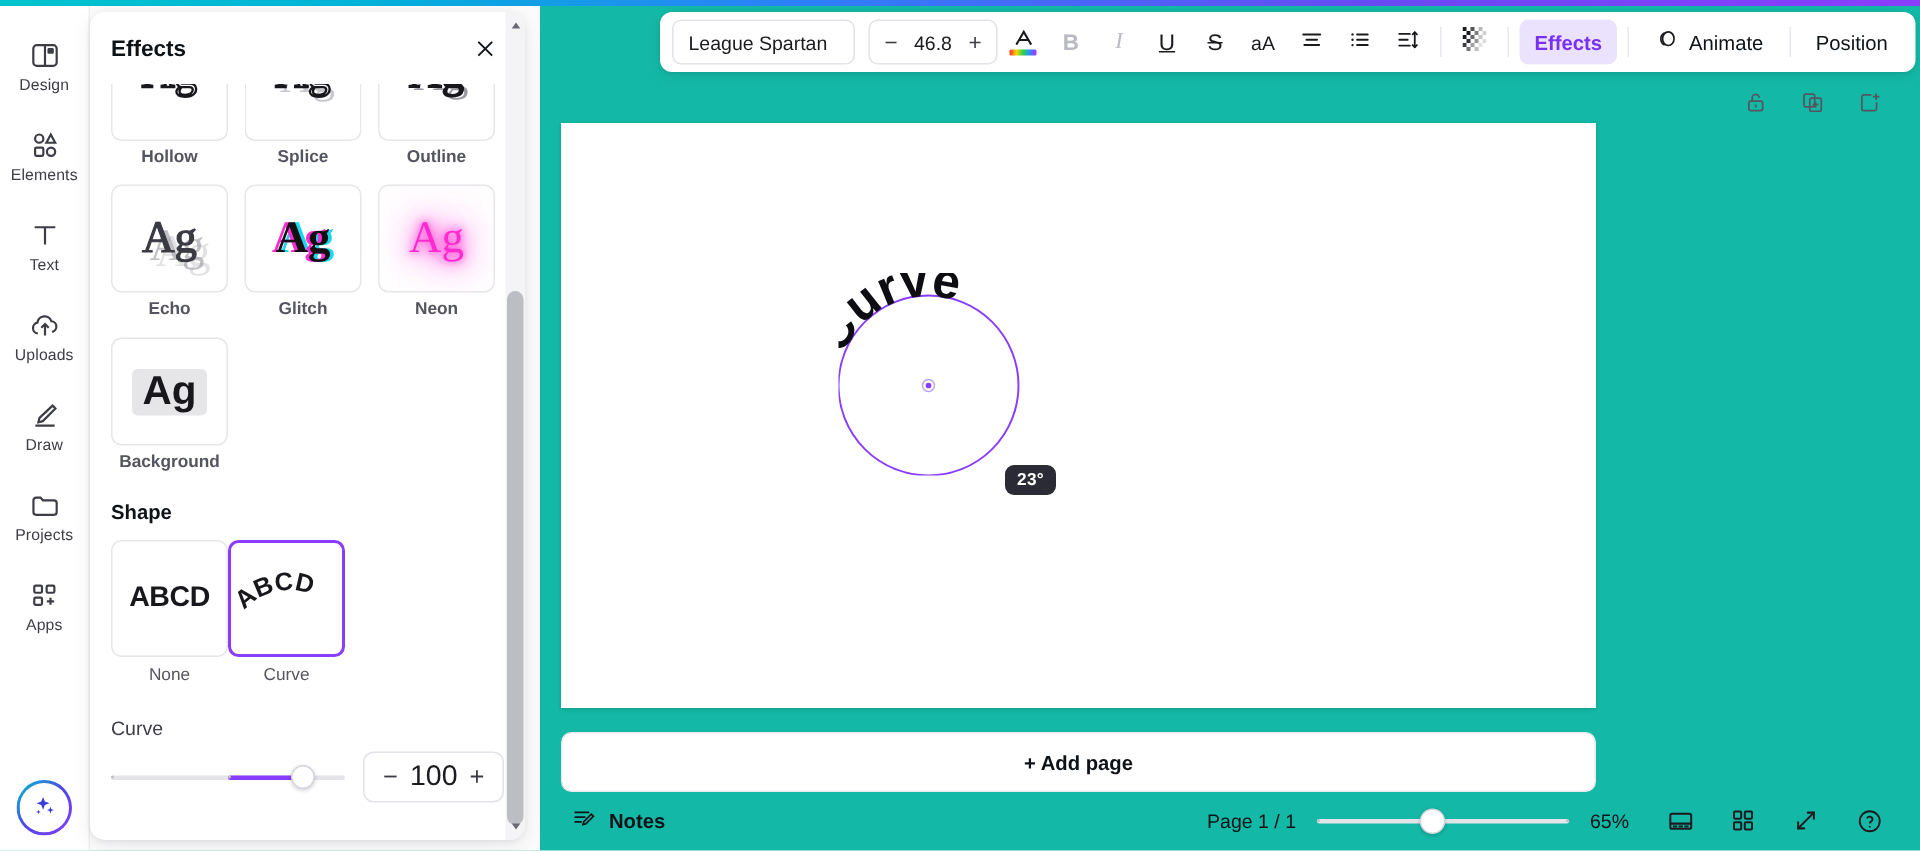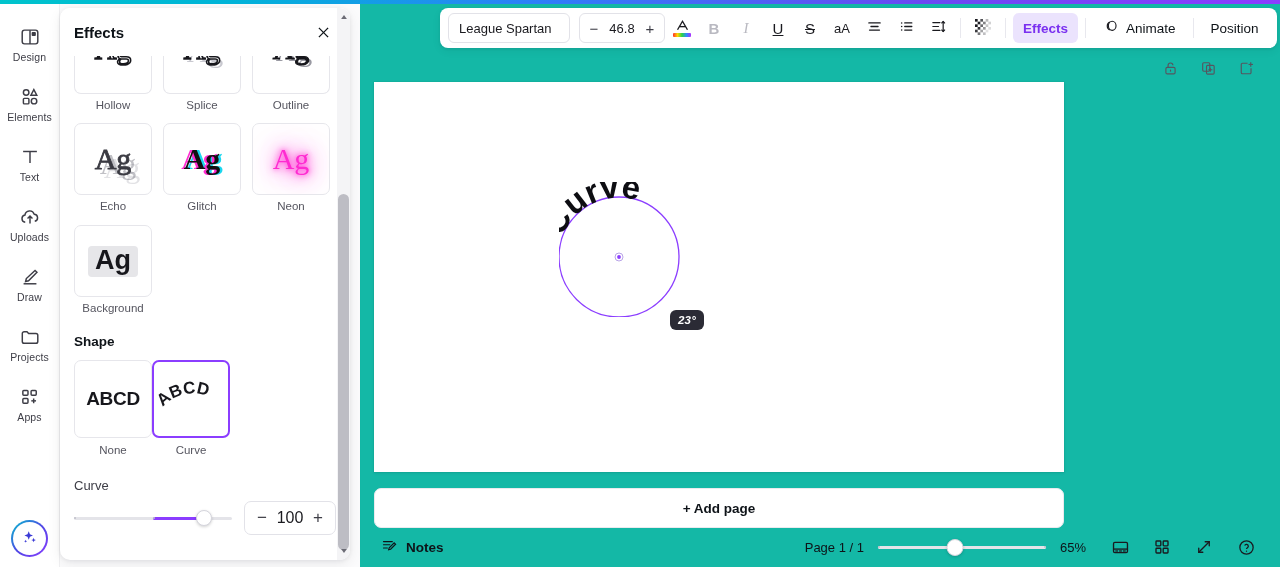--- a/index.html
+++ b/index.html
@@ -64,21 +64,21 @@
     padding: 0 14px 16px 14px;
   }
 
   .fx-grid { display: grid; grid-template-columns: repeat(3, 78px); gap: 13px 11px; }
   .fx-cell { width: 78px; }
   .fx-tile {
     width: 78px; height: 72px; border: 1px solid #e6e6eb; border-radius: 7px;
     background: #fff; display: flex; align-items: center; justify-content: center;
     cursor: pointer; overflow: hidden; position: relative;
   }
-  .fx-lab { text-align: center; font-size: 11.5px; color: #55555f; margin-top: 5px; }
+  .fx-lab { text-align: center; font-size: 11.5px; color: #55555f; margin-top: 5px; font-weight: bold; }
   .ag { font-size: 30px; font-weight: 400; color: #1a1a1f; line-height: 1;
         font-family: "Liberation Serif", serif; }
 
   
   .clip-row .fx-tile { height: 38px; border-top: none; border-radius: 0 0 7px 7px; align-items: flex-start; }
   .clip-row .ag { position: relative; top: -22px; }
 
   .tile-hollow .ag { color: #fff; -webkit-text-stroke: 1.6px #17171c; }
   .tile-splice .ag { color: #fff; -webkit-text-stroke: 1.6px #17171c; text-shadow: 3px 3px 0 #c8c8cf; }
   .tile-outline .ag { color: #17171c; -webkit-text-stroke: 1.2px #17171c; text-shadow: 3px 2px 0 #9a9aa3; }
@@ -115,21 +115,21 @@
   .tick.t50 { left: 50%; }
   .knob { position: absolute; left: 82%; width: 16px; height: 16px; border-radius: 50%;
           background: #fff; border: 1px solid #d5d5dd; box-shadow: 0 1px 3px rgba(0,0,0,.18);
           transform: translateX(-50%); cursor: grab; }
   .stepper {
     display: flex; align-items: center; gap: 2px; border: 1px solid #e2e2e8;
     border-radius: 7px; height: 34px; padding: 0 6px; background: #fff;
   }
   .step-btn { width: 22px; height: 26px; display: flex; align-items: center; justify-content: center;
               font-size: 17px; color: #3d3d46; cursor: pointer; border-radius: 4px; user-select: none; }
-  .step-val { min-width: 30px; text-align: center; font-size: 16px; color: #1a1a1f; }
+  .step-val { min-width: 30px; text-align: left; font-size: 19px; color: #1a1a1f; }
 
   
   .sbar { position: absolute; right: 0; top: 0; width: 13px; height: 552px; background: #f4f4f6; z-index: 30; }
   .sb-arrow { position: absolute; left: 0; width: 13px; height: 14px; display: flex;
               align-items: center; justify-content: center; cursor: pointer; }
   .sb-arrow.up { top: 2px; } .sb-arrow.dn { bottom: 2px; }
   .sb-thumb { position: absolute; left: 1px; width: 11px; top: 186px; height: 356px;
               background: #bdbdc4; border-radius: 6px; cursor: grab; }
 
   
@@ -173,21 +173,21 @@
         cursor: pointer; border-radius: 6px; color: #55555f; }
 
   .page {
     position: absolute; left: 14px; top: 78px; width: 690px; height: 390px;
     background: #fff; box-shadow: 0 1px 3px rgba(14,19,24,.10), 0 0 0 1px rgba(14,19,24,.03);
     overflow: hidden;
   }
   .curve-stage { position: absolute; left: 185px; top: 100px; width: 135px; height: 135px; }
   .angle-badge {
     position: absolute; left: 296px; top: 228px; background: #2b2b35; color: #fff;
-    font-size: 11.5px; font-weight: 600; border-radius: 6px; padding: 4px 8px; letter-spacing: .2px; font-style: italic;
+    font-size: 11.5px; font-weight: 600; border-radius: 6px; padding: 4px 8px; letter-spacing: .2px;
   }
 
   .addpage {
     position: absolute; left: 14px; top: 484px; width: 690px; height: 40px;
     border: 1px solid #eaeaee; border-radius: 7px; background: #fff;
     display: flex; align-items: center; justify-content: center;
     font-size: 13.5px; font-weight: 600; color: #0e1318; cursor: pointer;
   }
 
   .botbar { position: absolute; left: 0; bottom: 0; width: 920px; height: 40px;

